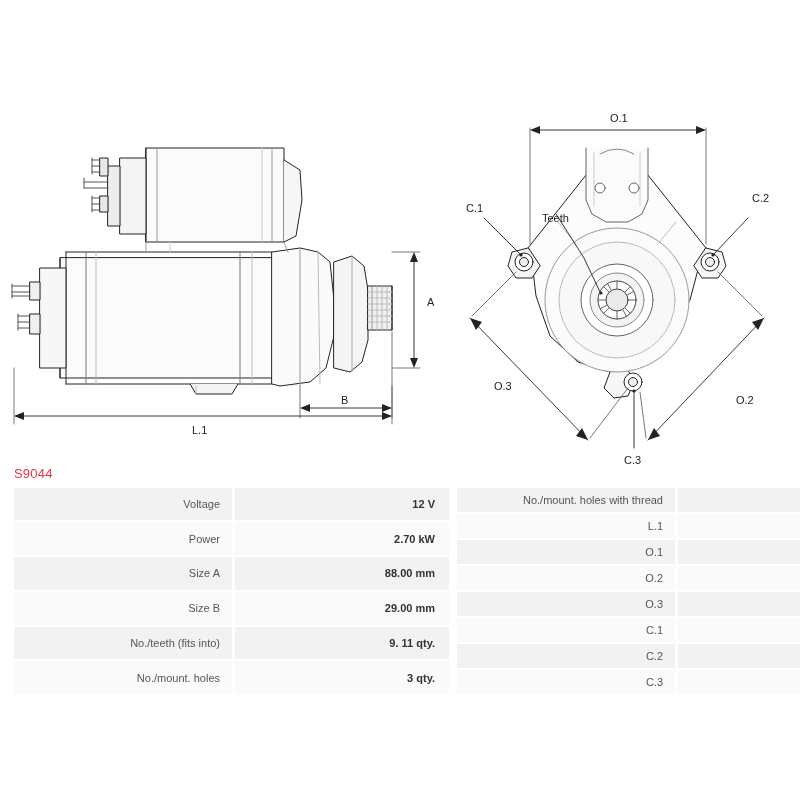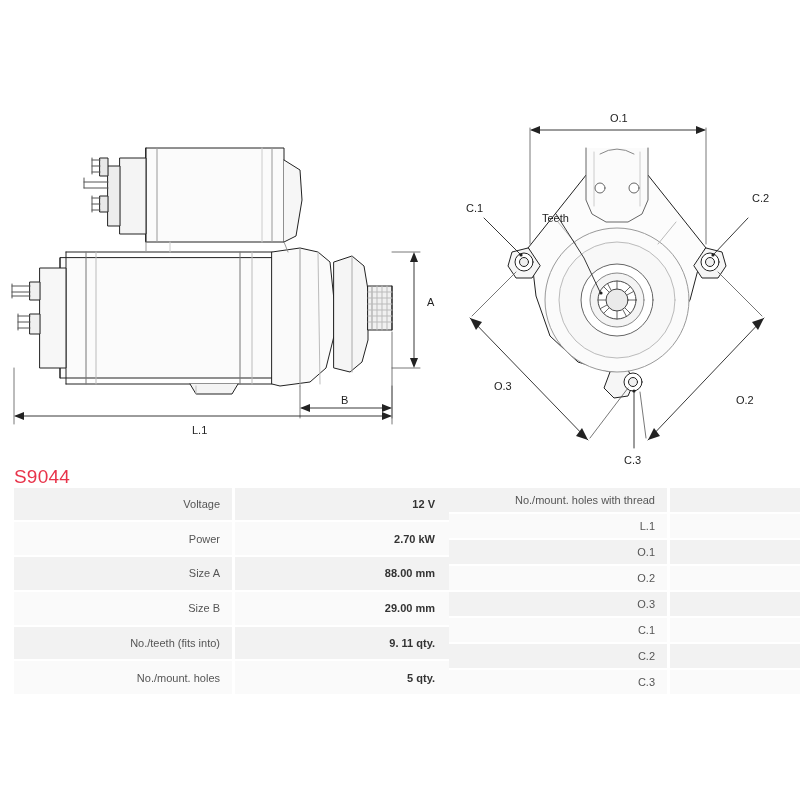--- a/index.html
+++ b/index.html
@@ -10,26 +10,26 @@
     color:#333;
     position:relative;
     overflow:hidden;
   }
   .diagram{
     position:absolute;left:0;top:0;width:800px;height:470px;
   }
   .diagram svg{display:block;}
   .part-code{
     position:absolute;left:14px;top:466px;
-    font-size:19px;color:#e8334a;font-weight:400;
+    font-size:13px;color:#e8334a;font-weight:400;
     letter-spacing:.2px;
   }
   .tables{
     position:absolute;left:14px;top:488px;width:772px;
-    display:flex;gap:0px;
+    display:flex;gap:8px;
   }
   .tbl{
     width:386px;border-collapse:collapse;table-layout:fixed;
   }
   .tbl td{
     height:24px;font-size:11px;padding:0 10px;border:none;
     vertical-align:middle;
   }
   .tbl tr{background:#f2f2f2;}
   .tbl tr:nth-child(even){background:#fafafa;}
@@ -266,21 +266,21 @@
       <tr>
         <td class="lbl">Size B</td>
         <td class="val">29.00 mm</td>
       </tr>
       <tr>
         <td class="lbl">No./teeth (fits into)</td>
         <td class="val">9. 11 qty.</td>
       </tr>
       <tr>
         <td class="lbl">No./mount. holes</td>
-        <td class="val">5 qty.</td>
+        <td class="val">3 qty.</td>
       </tr>
     </tbody>
   </table>
 
   <table class="tbl">
     <tbody>
       <tr>
         <td class="lbl">No./mount. holes with thread</td>
         <td class="val">0 qty.</td>
       </tr>

